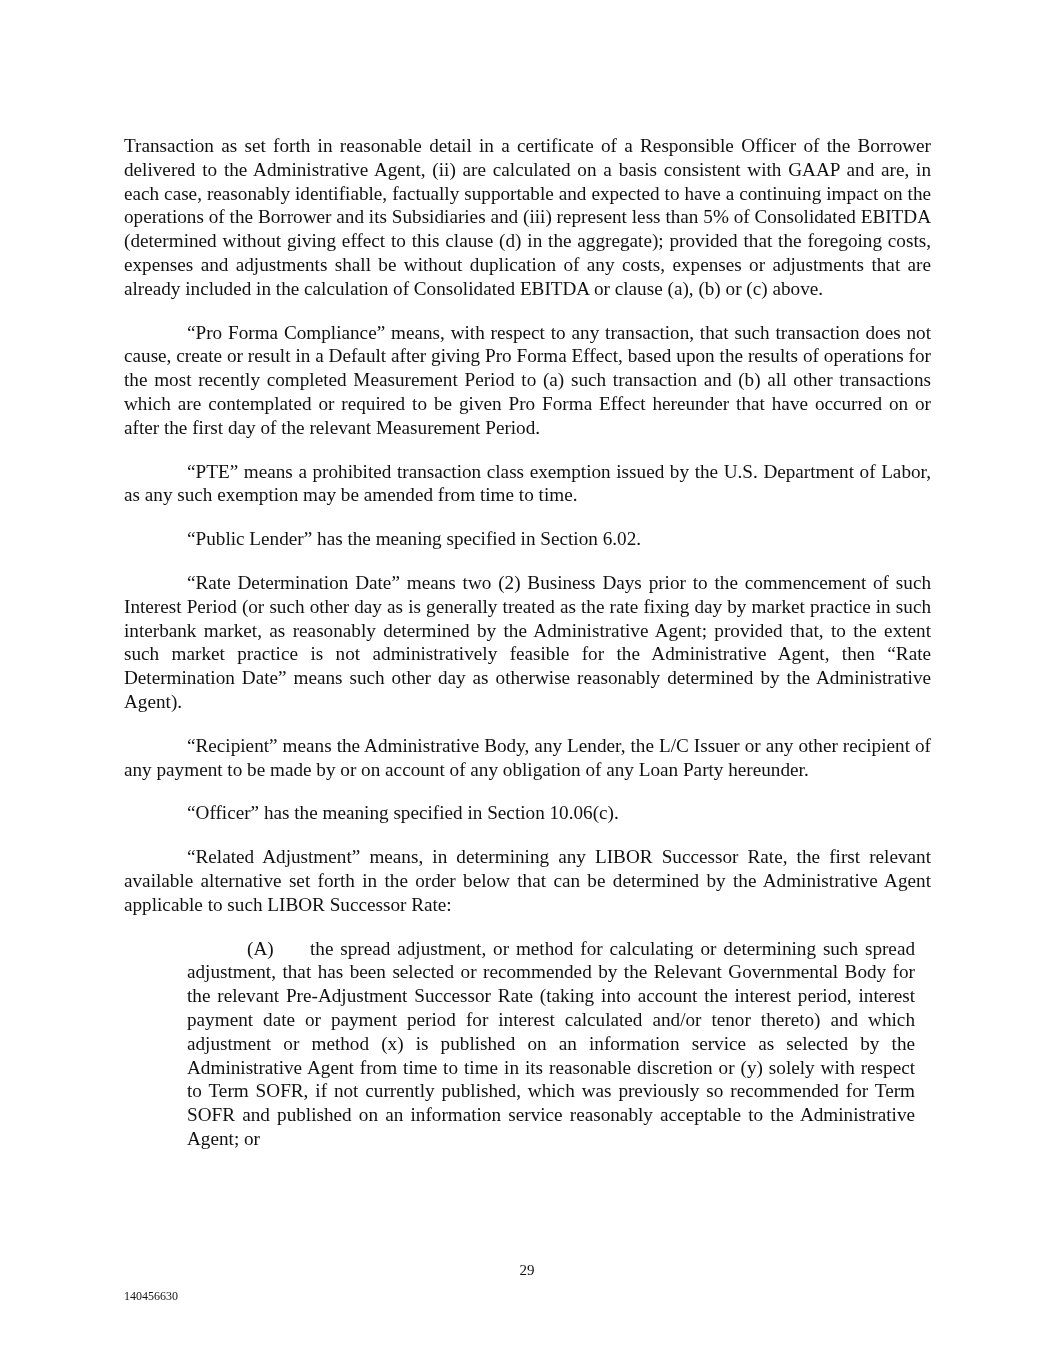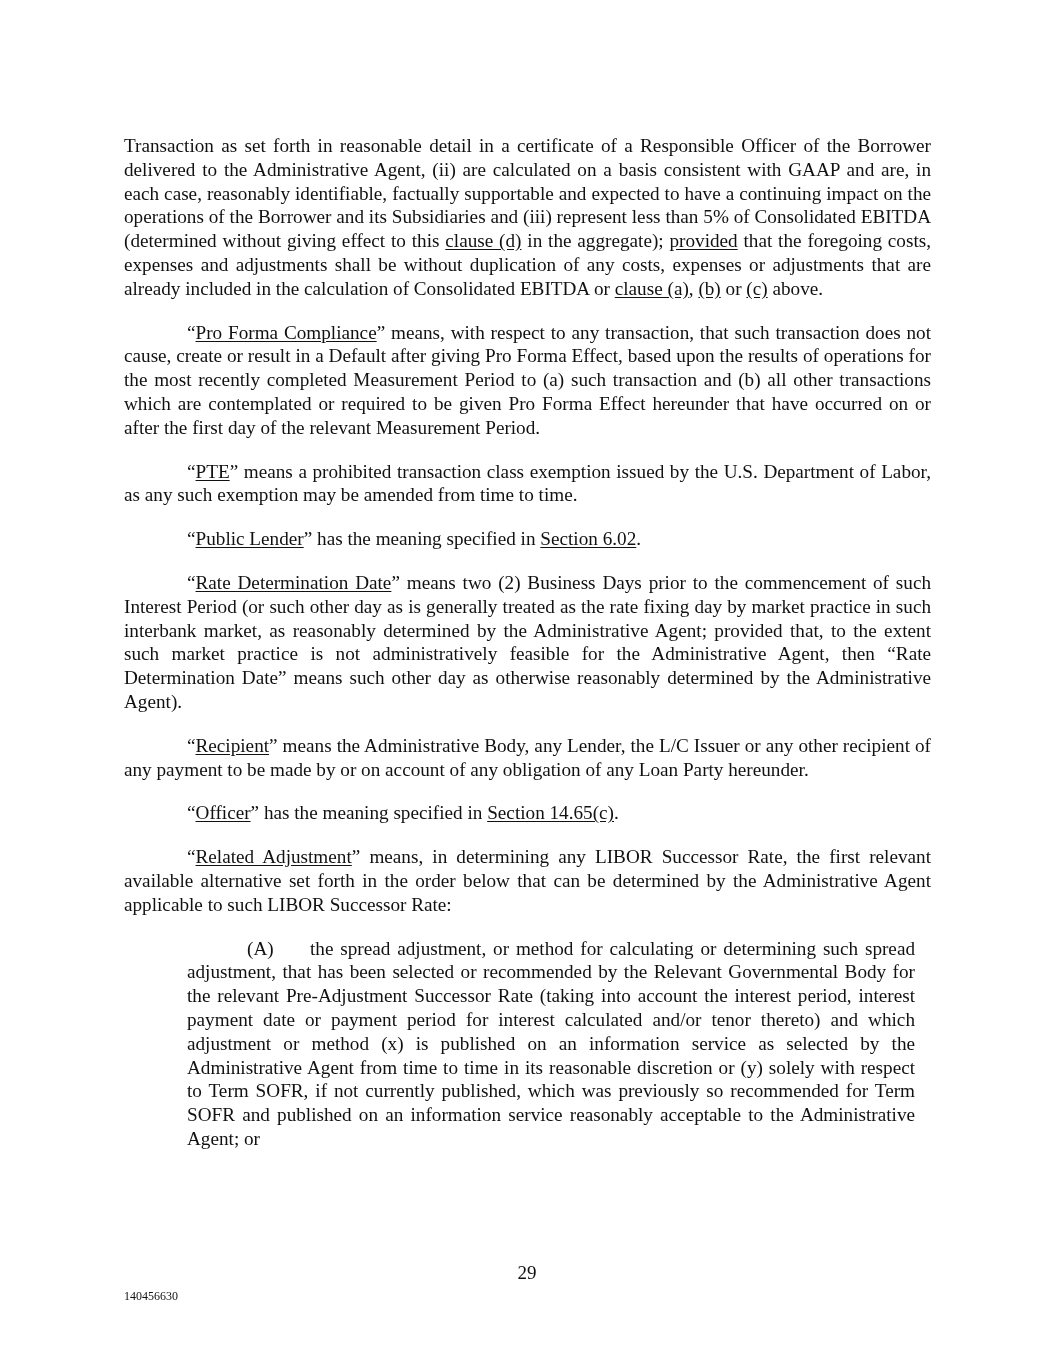--- a/index.html
+++ b/index.html
@@ -8,28 +8,28 @@
       font-family: "Liberation Serif", "DejaVu Serif", serif;
       color: #111111;
     }
     .page-body {
       position: absolute; left: 124px; top: 134px; width: 807px;
       font-size: 19.2px; line-height: 23.8px;
     }
     .para { margin: 0 0 20px 0; text-align: justify; }
     .para.first { margin-bottom: 20px; }
     .indent { text-indent: 63px; }
-    .u { text-decoration: underline; text-underline-offset: 2px; }
+    .u { text-underline-offset: 2px; }
     .sub {
       margin: 0 16px 0 63px; text-align: justify;
     }
     .sub .label { display: inline-block; width: 63px; margin-left: 60px; }
     .page-number {
       position: absolute; left: 0; width: 1054px; top: 1262px;
-      text-align: center; font-size: 19px;
+      text-align: center; font-size: 15px;
     }
     .doc-id {
       position: absolute; left: 124px; top: 1289px; font-size: 12px;
     }
   </style>
 </head>
 <body>
 
 <div class="page-body">
 
@@ -38,21 +38,21 @@
   <p class="para indent"><span>“</span><span class="u">Pro Forma Compliance</span><span>”</span><span> means, with respect to any transaction, that such transaction does not cause, create or result in a Default after giving Pro Forma Effect, based upon the results of operations for the most recently completed Measurement Period to (a) such transaction and (b) all other transactions which are contemplated or required to be given Pro Forma Effect hereunder that have occurred on or after the first day of the relevant Measurement Period.</span></p>
 
   <p class="para indent"><span>“</span><span class="u">PTE</span><span>”</span><span> means a prohibited transaction class exemption issued by the U.S. Department of Labor, as any such exemption may be amended from time to time.</span></p>
 
   <p class="para indent"><span>“</span><span class="u">Public Lender</span><span>”</span><span> has the meaning specified in </span><span class="u">Section 6.02</span><span>.</span></p>
 
   <p class="para indent"><span>“</span><span class="u">Rate Determination Date</span><span>”</span><span> means two (2) Business Days prior to the commencement of such Interest Period (or such other day as is generally treated as the rate fixing day by market practice in such interbank market, as reasonably determined by the Administrative Agent; provided that, to the extent such market practice is not administratively feasible for the Administrative Agent, then “Rate Determination Date” means such other day as otherwise reasonably determined by the Administrative Agent).</span></p>
 
   <p class="para indent"><span>“</span><span class="u">Recipient</span><span>”</span><span> means the Administrative Body, any Lender, the L/C Issuer or any other recipient of any payment to be made by or on account of any obligation of any Loan Party hereunder.</span></p>
 
-  <p class="para indent"><span>“</span><span class="u">Officer</span><span>”</span><span> has the meaning specified in </span><span class="u">Section 14.65(c)</span><span>.</span></p>
+  <p class="para indent"><span>“</span><span class="u">Officer</span><span>”</span><span> has the meaning specified in </span><span class="u">Section 10.06(c)</span><span>.</span></p>
 
   <p class="para indent"><span>“</span><span class="u">Related Adjustment</span><span>”</span><span> means, in determining any LIBOR Successor Rate, the first relevant available alternative set forth in the order below that can be determined by the Administrative Agent applicable to such LIBOR Successor Rate:</span></p>
 
   <p class="sub"><span class="label">(A)</span><span>the spread adjustment, or method for calculating or determining such spread adjustment, that has been selected or recommended by the Relevant Governmental Body for the relevant Pre-Adjustment Successor Rate (taking into account the interest period, interest payment date or payment period for interest calculated and/or tenor thereto) and which adjustment or method (x) is published on an information service as selected by the Administrative Agent from time to time in its reasonable discretion or (y) solely with respect to Term SOFR, if not currently published, which was previously so recommended for Term SOFR and published on an information service reasonably acceptable to the Administrative Agent; or</span></p>
 
 </div>
 
 <div class="page-number">29</div>
 <div class="doc-id">140456630</div>
 

